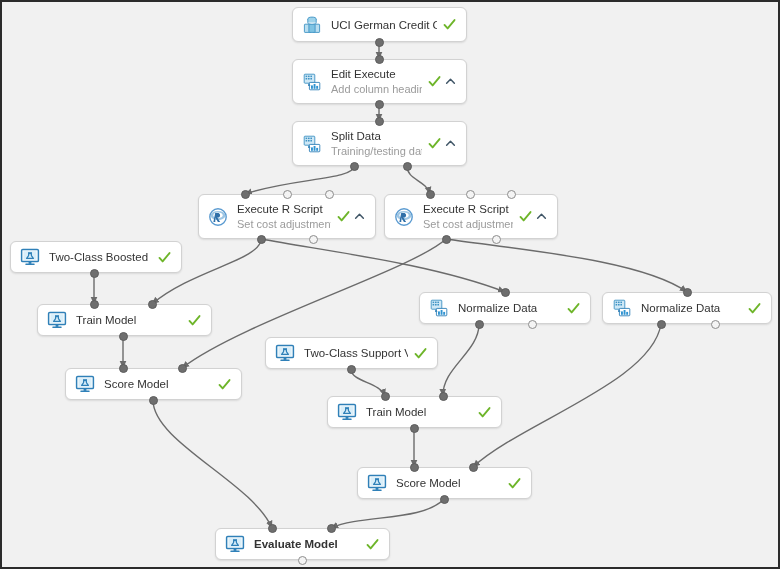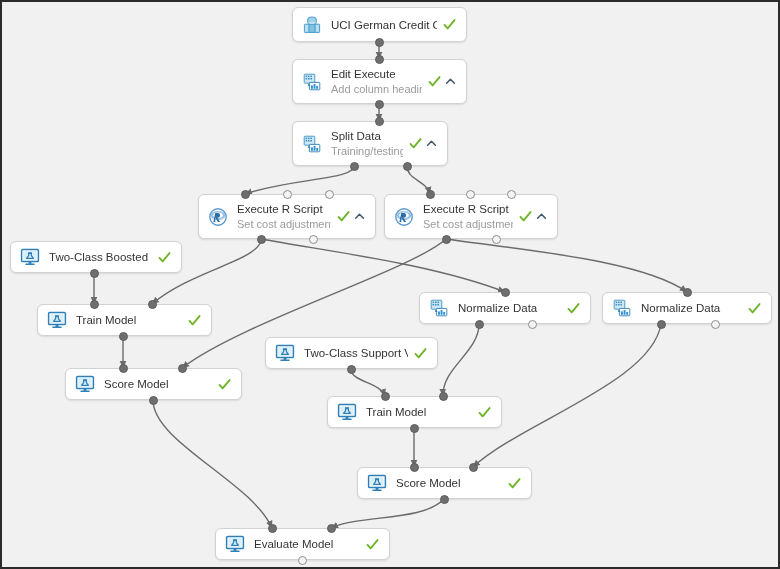--- a/index.html
+++ b/index.html
@@ -197,21 +197,21 @@
               <path d="M1.6 7.4 L5.0 11.2 L12.4 2.2" fill="none" stroke="#6eb52a" stroke-width="2" stroke-linecap="round" stroke-linejoin="round"></path>
             </svg>
             <svg viewBox="0 0 12 12" class="collapse-icon">
               <path d="M1.8 8.0 L6 3.6 L10.2 8.0" fill="none" stroke="#3f5566" stroke-width="1.6" stroke-linecap="round" stroke-linejoin="round"></path>
             </svg>
           </div>
         </div>
       </div>
       <div class="port in connected" style="left: 372.5px; top: 52.5px;"></div>
       <div class="port out connected" style="left: 372.5px; top: 97.5px;"></div>
-      <div class="node" style="left: 290px; top: 119px; width: 156px; height: 45px;">
+      <div class="node" style="left: 290px; top: 119px; width: 175px; height: 45px;">
         <div class="node-body">
           <svg viewBox="0 0 20 20" class="node-icon">
             <rect x="2.2" y="2.2" width="10.6" height="9" rx="0.8" fill="#cfe8f6" stroke="#3f93c4" stroke-width="0.9"></rect>
             <rect x="3.6" y="3.6" width="1.6" height="1.5" fill="#3f93c4"></rect>
             <rect x="6.0" y="3.6" width="1.6" height="1.5" fill="#3f93c4"></rect>
             <rect x="8.4" y="3.6" width="1.6" height="1.5" fill="#3f93c4"></rect>
             <rect x="3.6" y="6.0" width="1.6" height="1.5" fill="#3f93c4"></rect>
             <rect x="6.0" y="6.0" width="1.6" height="1.5" fill="#3f93c4"></rect>
             <rect x="8.4" y="6.0" width="1.6" height="1.5" fill="#3f93c4"></rect>
             <rect x="7.4" y="10.4" width="10.4" height="7.4" rx="0.8" fill="#ffffff" stroke="#2f80b8" stroke-width="0.9"></rect>
@@ -476,21 +476,21 @@
           <div class="node-status">
             <svg viewBox="0 0 14 14" class="check-icon">
               <path d="M1.6 7.4 L5.0 11.2 L12.4 2.2" fill="none" stroke="#6eb52a" stroke-width="2" stroke-linecap="round" stroke-linejoin="round"></path>
             </svg>
           </div>
         </div>
       </div>
       <div class="port in connected" style="left: 407.5px; top: 460.5px;"></div>
       <div class="port in connected" style="left: 466.5px; top: 460.5px;"></div>
       <div class="port out connected" style="left: 437.5px; top: 492.5px;"></div>
-      <div class="node" style="left: 213px; top: 526px; width: 175px; height: 32px;">
+      <div class="node" style="left: 213px; top: 526px; width: 175px; height: 32px; font-weight: bold;">
         <div class="node-body">
           <svg viewBox="0 0 20 20" class="node-icon">
             <rect x="1.6" y="2.4" width="16.8" height="12.2" rx="1.2" fill="#ffffff" stroke="#2f80b8" stroke-width="1.5"></rect>
             <rect x="3.4" y="4.2" width="13.2" height="8.6" fill="#d9eef9"></rect>
             <rect x="8.0" y="5.2" width="4.0" height="1.5" fill="#2f80b8"></rect>
             <path d="M8.6 6.7 L8.6 8.6 L6.6 11.4 L13.4 11.4 L11.4 8.6 L11.4 6.7 Z" fill="none" stroke="#2f80b8" stroke-width="1.2" stroke-linejoin="round"></path>
             <rect x="8.6" y="14.6" width="2.8" height="2.3" fill="#2f80b8"></rect>
             <rect x="5.4" y="16.6" width="9.2" height="1.5" rx="0.5" fill="#2f80b8"></rect>
           </svg>
           <div class="node-text">

